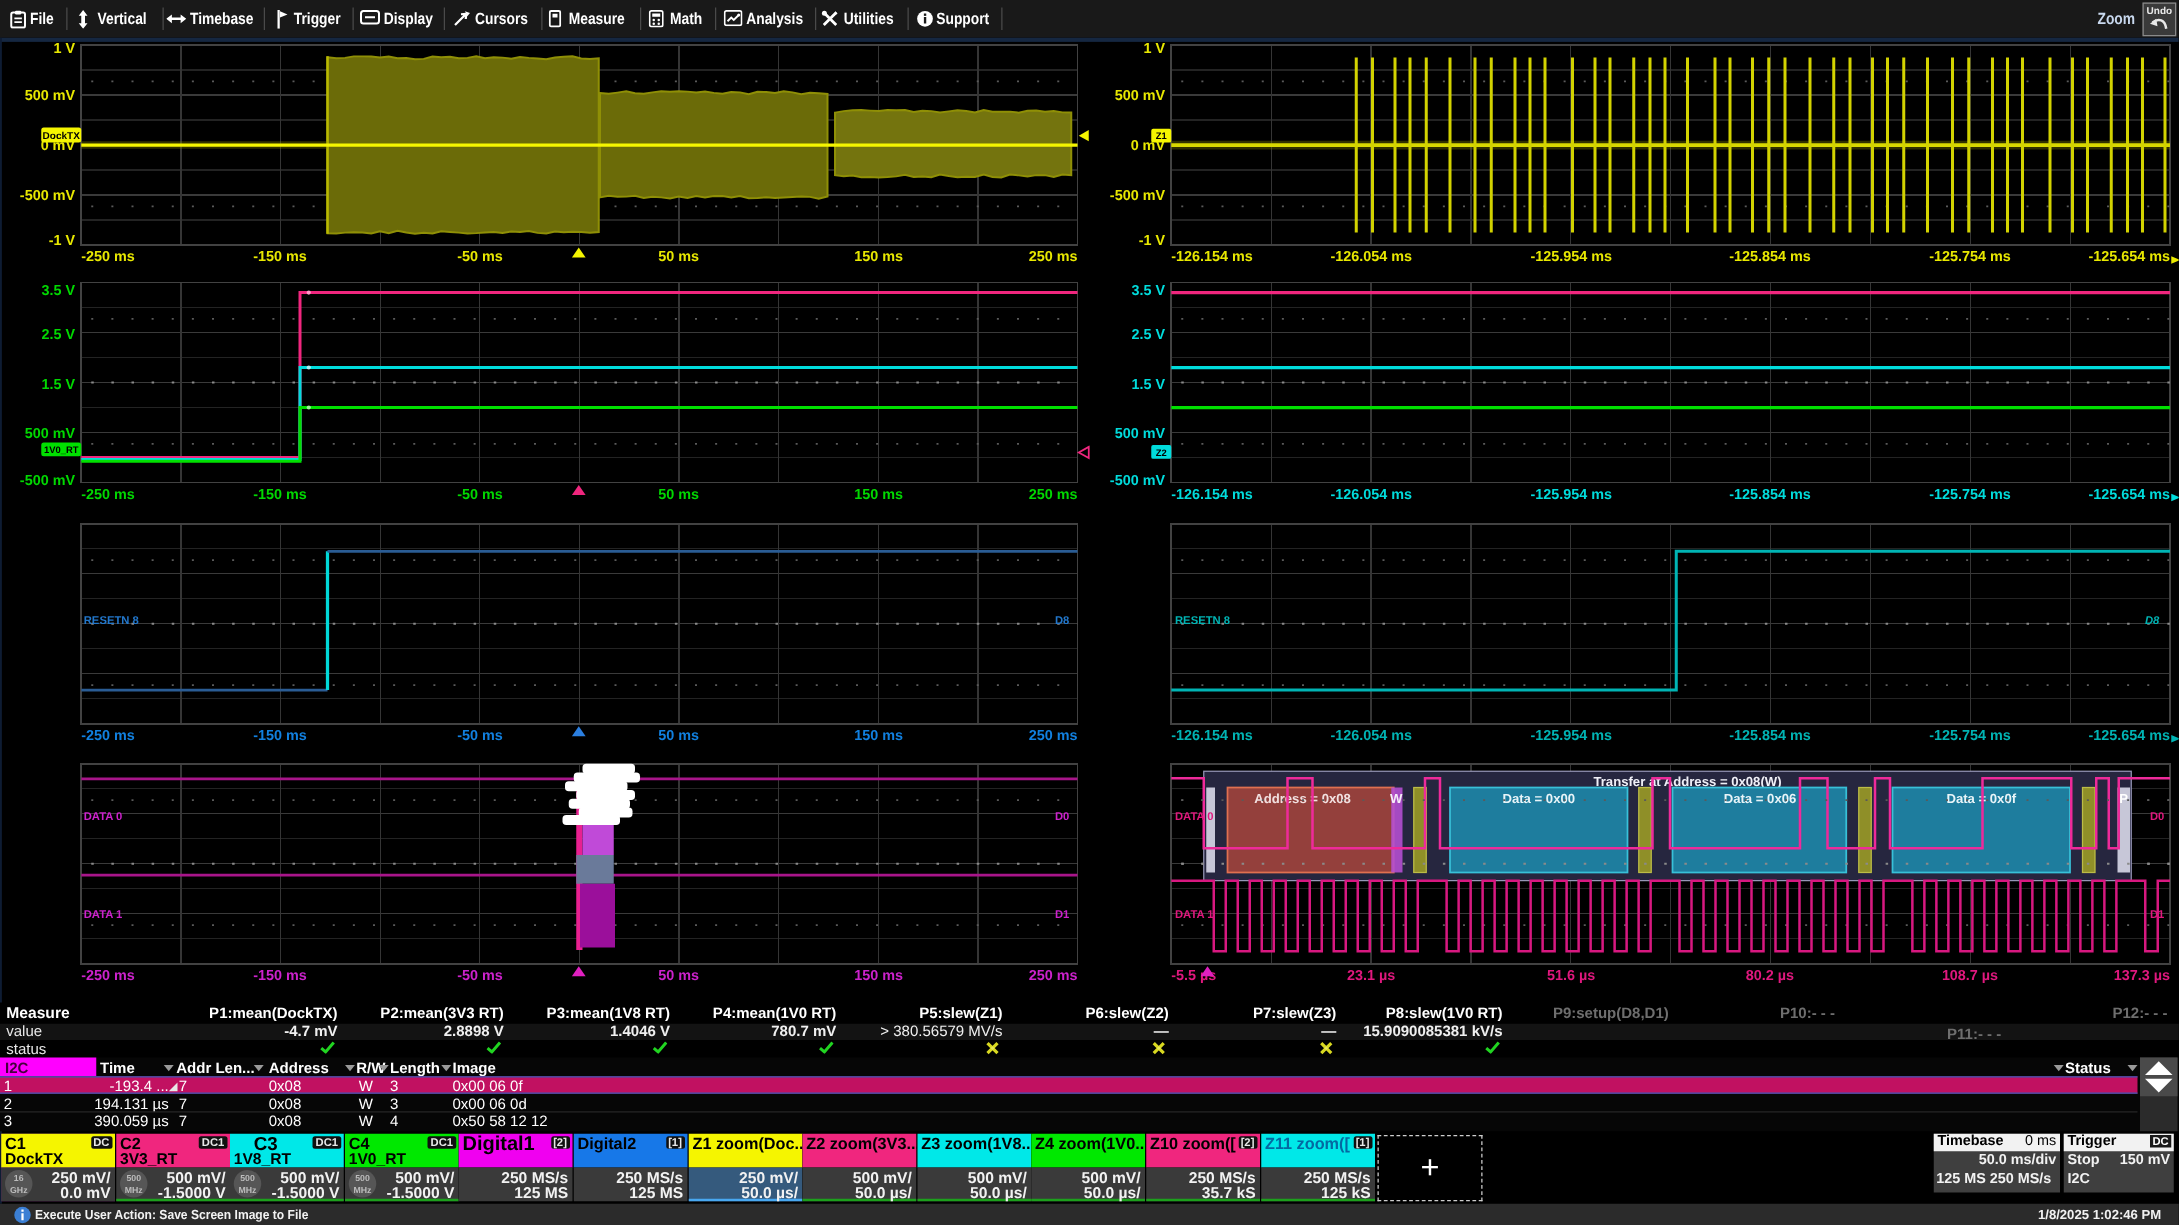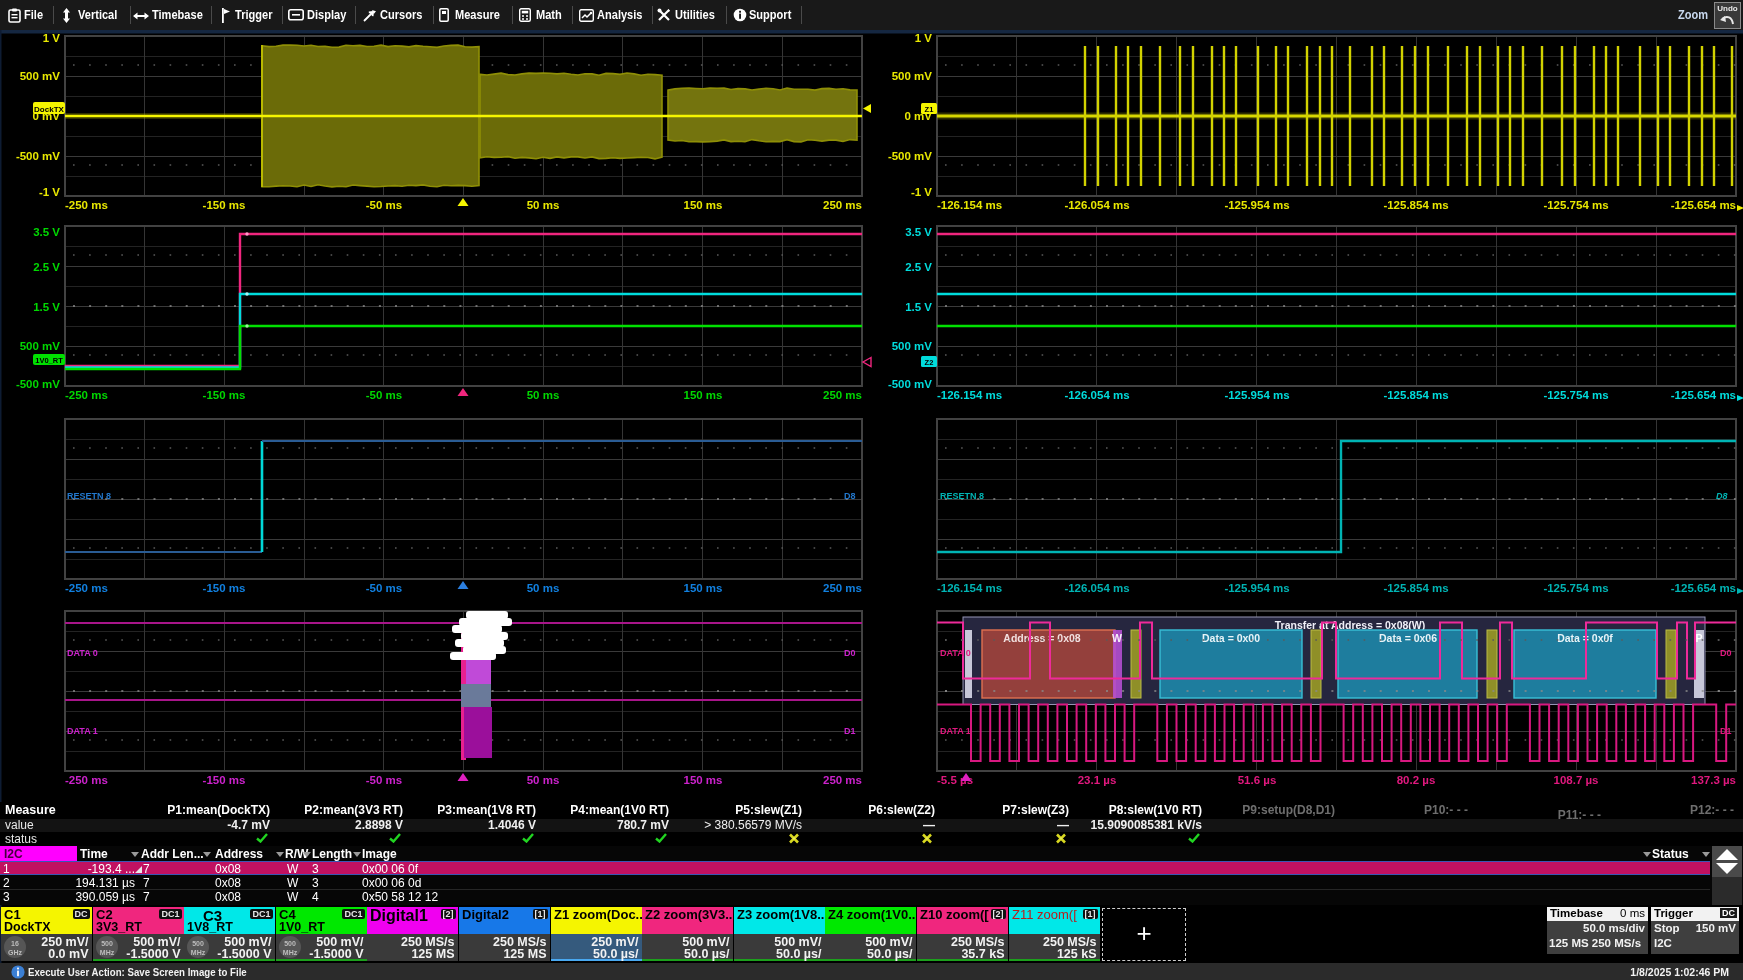--- a/index.html
+++ b/index.html
@@ -453,21 +453,21 @@
       <path d="M2 1.5 L10 9.5 M10 1.5 L2 9.5" stroke="#d8d820" stroke-width="2.6" fill="none"></path>
       <path d="M6 4 l1.6 1.5 l-1.6 1.5 l-1.6 -1.5 z" fill="#e8e860"></path>
     </svg>
 <span class="ab" style="right:541px;top:1px;color:#fff;font-size:12px;font-weight:700">P8:slew(1V0  RT)</span>
 <span class="ab" style="right:541px;top:16px;color:#f0f0f0;font-size:12px;font-weight:700">15.9090085381 kV/s</span>
 <svg class="ab" style="right:543px;top:31px" width="12" height="10" viewBox="0 0 12 10">
       <path d="M1 5.5 L4.5 8.5 L11 1" stroke="#21d421" stroke-width="2.4" fill="none"></path>
     </svg>
 <span class="ab" style="right:408px;top:1px;color:#6e6e6e;font-size:12px;font-weight:700">P9:setup(D8,D1)</span>
 <span class="ab" style="right:275px;top:1px;color:#6e6e6e;font-size:12px;font-weight:700">P10:- - -</span>
-<span class="ab" style="right:142px;top:6px;color:#6e6e6e;font-size:12px;font-weight:700">P11:- - -</span>
+<span class="ab" style="right:142px;top:18px;color:#6e6e6e;font-size:12px;font-weight:700">P11:- - -</span>
 <span class="ab" style="right:9px;top:1px;color:#6e6e6e;font-size:12px;font-weight:700">P12:- - -</span>
 </div>
 <div class="ab" style="left:0;top:846px;width:1743px;height:59px;background:#060606">
 <div class="ab" style="left:0;top:0;width:77px;height:14.5px;background:#ff00ff">
       <span style="position:absolute;left:4px;top:1px;color:#45003d;font-size:12px;font-weight:700">I2C</span>
     </div>
 <span class="ab" style="left:80px;top:1px;color:#fff;font-size:12px;font-weight:700">Time</span>
 <span class="ab" style="left:141px;top:1px;color:#fff;font-size:12px;font-weight:700">Addr Len...</span>
 <span class="ab" style="left:215px;top:1px;color:#fff;font-size:12px;font-weight:700">Address</span>
 <span class="ab" style="left:285px;top:1px;color:#fff;font-size:12px;font-weight:700">R/W</span>
@@ -622,21 +622,21 @@
       <span style="position:absolute;left:3px;top:0px;color:#000;font-size:13px;font-weight:700;white-space:nowrap">Z10  zoom([</span>
       <span style="position:absolute;right:2px;top:1.5px;background:#101010;color:#e8e8e8;font-size:9px;font-weight:700;padding:0 2px;border-radius:2px">[2]</span>
     </div>
     <div class="ab" style="left:0;top:27px;width:90.5px;height:27px;background:#3a3a3a;border-bottom:2px solid #1da01d;">
       <span style="position:absolute;right:3px;top:0.5px;color:#f2f2f2;font-size:12.5px;font-weight:700;white-space:nowrap">250 MS/s</span>
       <span style="position:absolute;right:3px;top:13px;color:#f2f2f2;font-size:12.5px;font-weight:700;white-space:nowrap">35.7 kS</span>
     </div>
   </div>
 <div class="ab" style="left:1009px;top:907px;width:90.5px;height:54px;background:#000">
     <div class="ab" style="left:0;top:0;width:90.5px;height:27px;background:#00e8e8">
-      <span style="position:absolute;left:3px;top:0px;color:#b91c1c;font-size:13px;font-weight:400;white-space:nowrap">Z11  zoom([</span>
+      <span style="position:absolute;left:3px;top:0px;color:#0369a1;font-size:13px;font-weight:700;white-space:nowrap">Z11  zoom([</span>
       <span style="position:absolute;right:2px;top:1.5px;background:#101010;color:#e8e8e8;font-size:9px;font-weight:700;padding:0 2px;border-radius:2px">[1]</span>
     </div>
     <div class="ab" style="left:0;top:27px;width:90.5px;height:27px;background:#3a3a3a;border-bottom:2px solid #1da01d;">
       <span style="position:absolute;right:3px;top:0.5px;color:#f2f2f2;font-size:12.5px;font-weight:700;white-space:nowrap">250 MS/s</span>
       <span style="position:absolute;right:3px;top:13px;color:#f2f2f2;font-size:12.5px;font-weight:700;white-space:nowrap">125 kS</span>
     </div>
   </div>
 <div class="ab" style="left:1102px;top:908px;width:84px;height:53px;border:1.5px dashed #cfcfcf;background:#000">
     <span style="position:absolute;left:50%;top:50%;transform:translate(-50%,-54%);color:#fff;font-size:26px;font-weight:400">+</span>
   </div>

